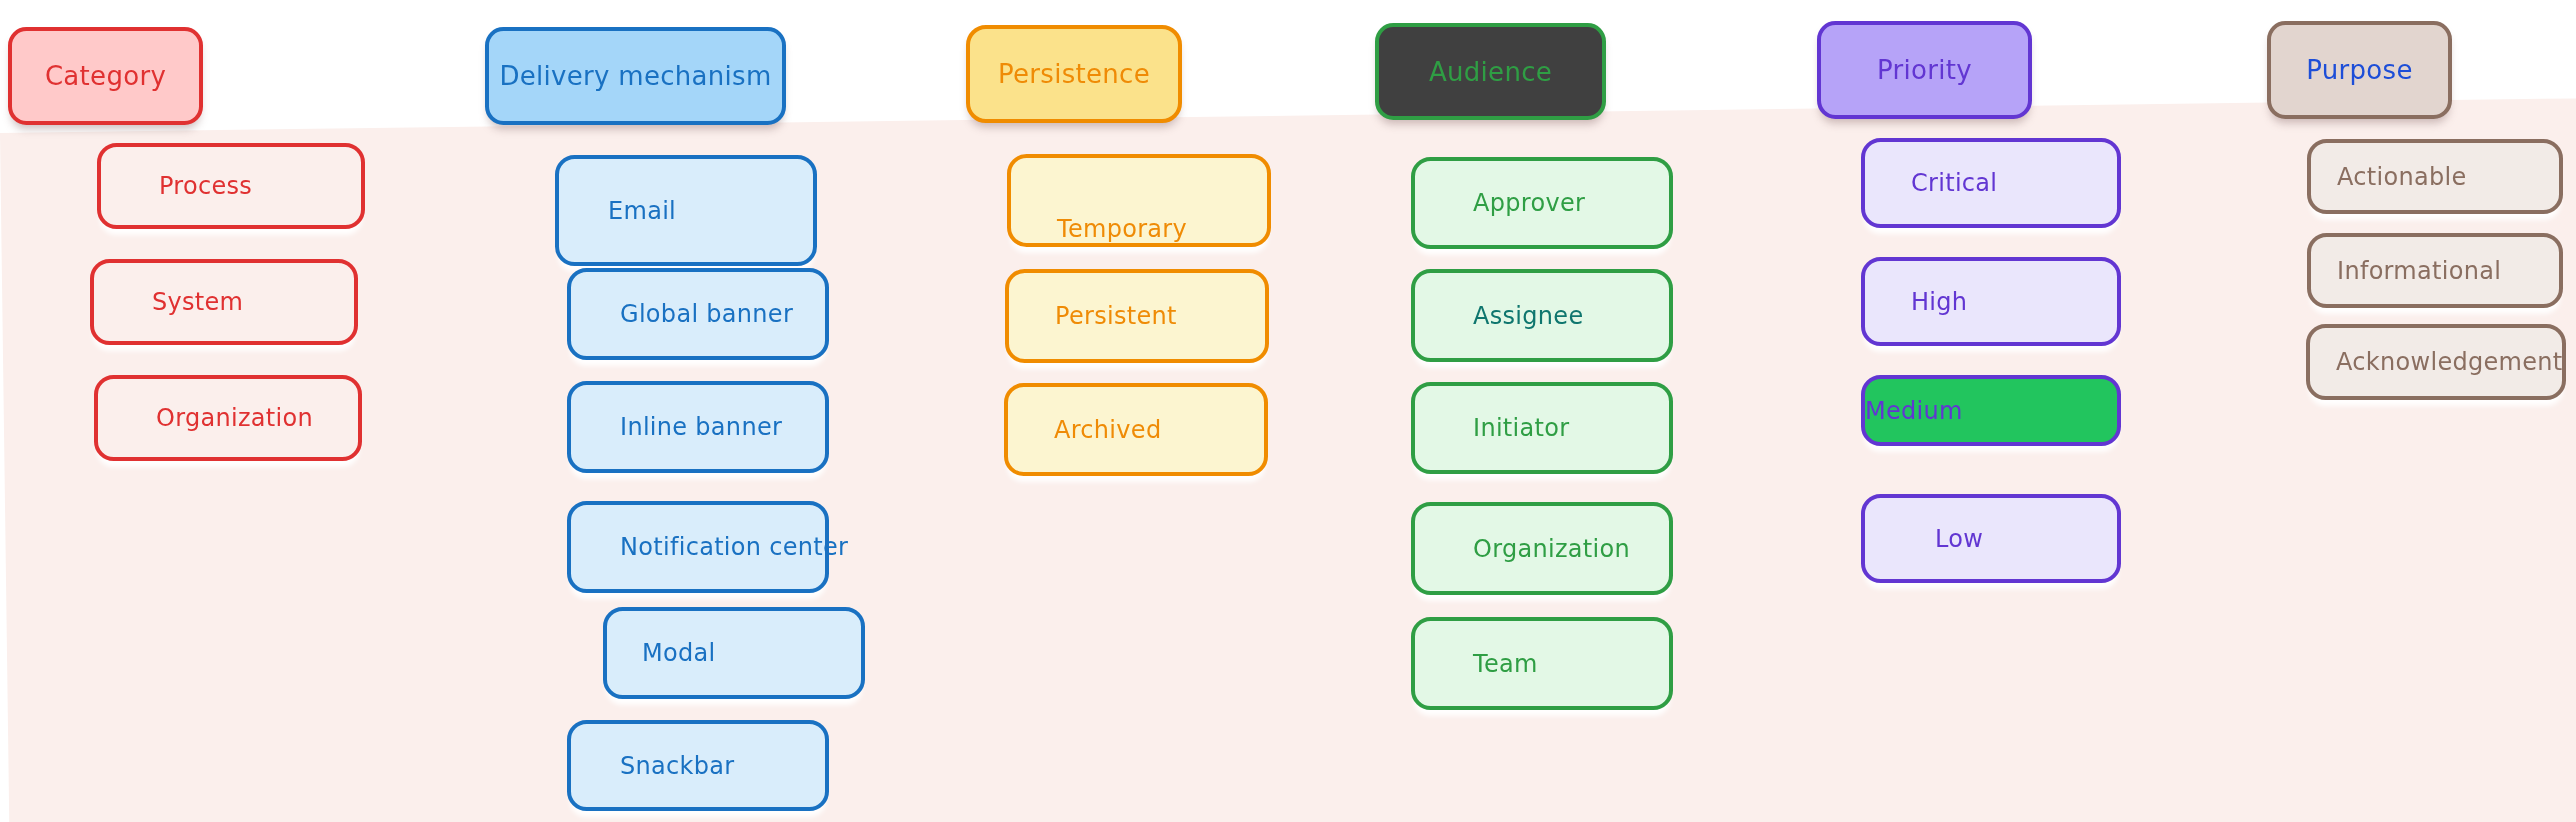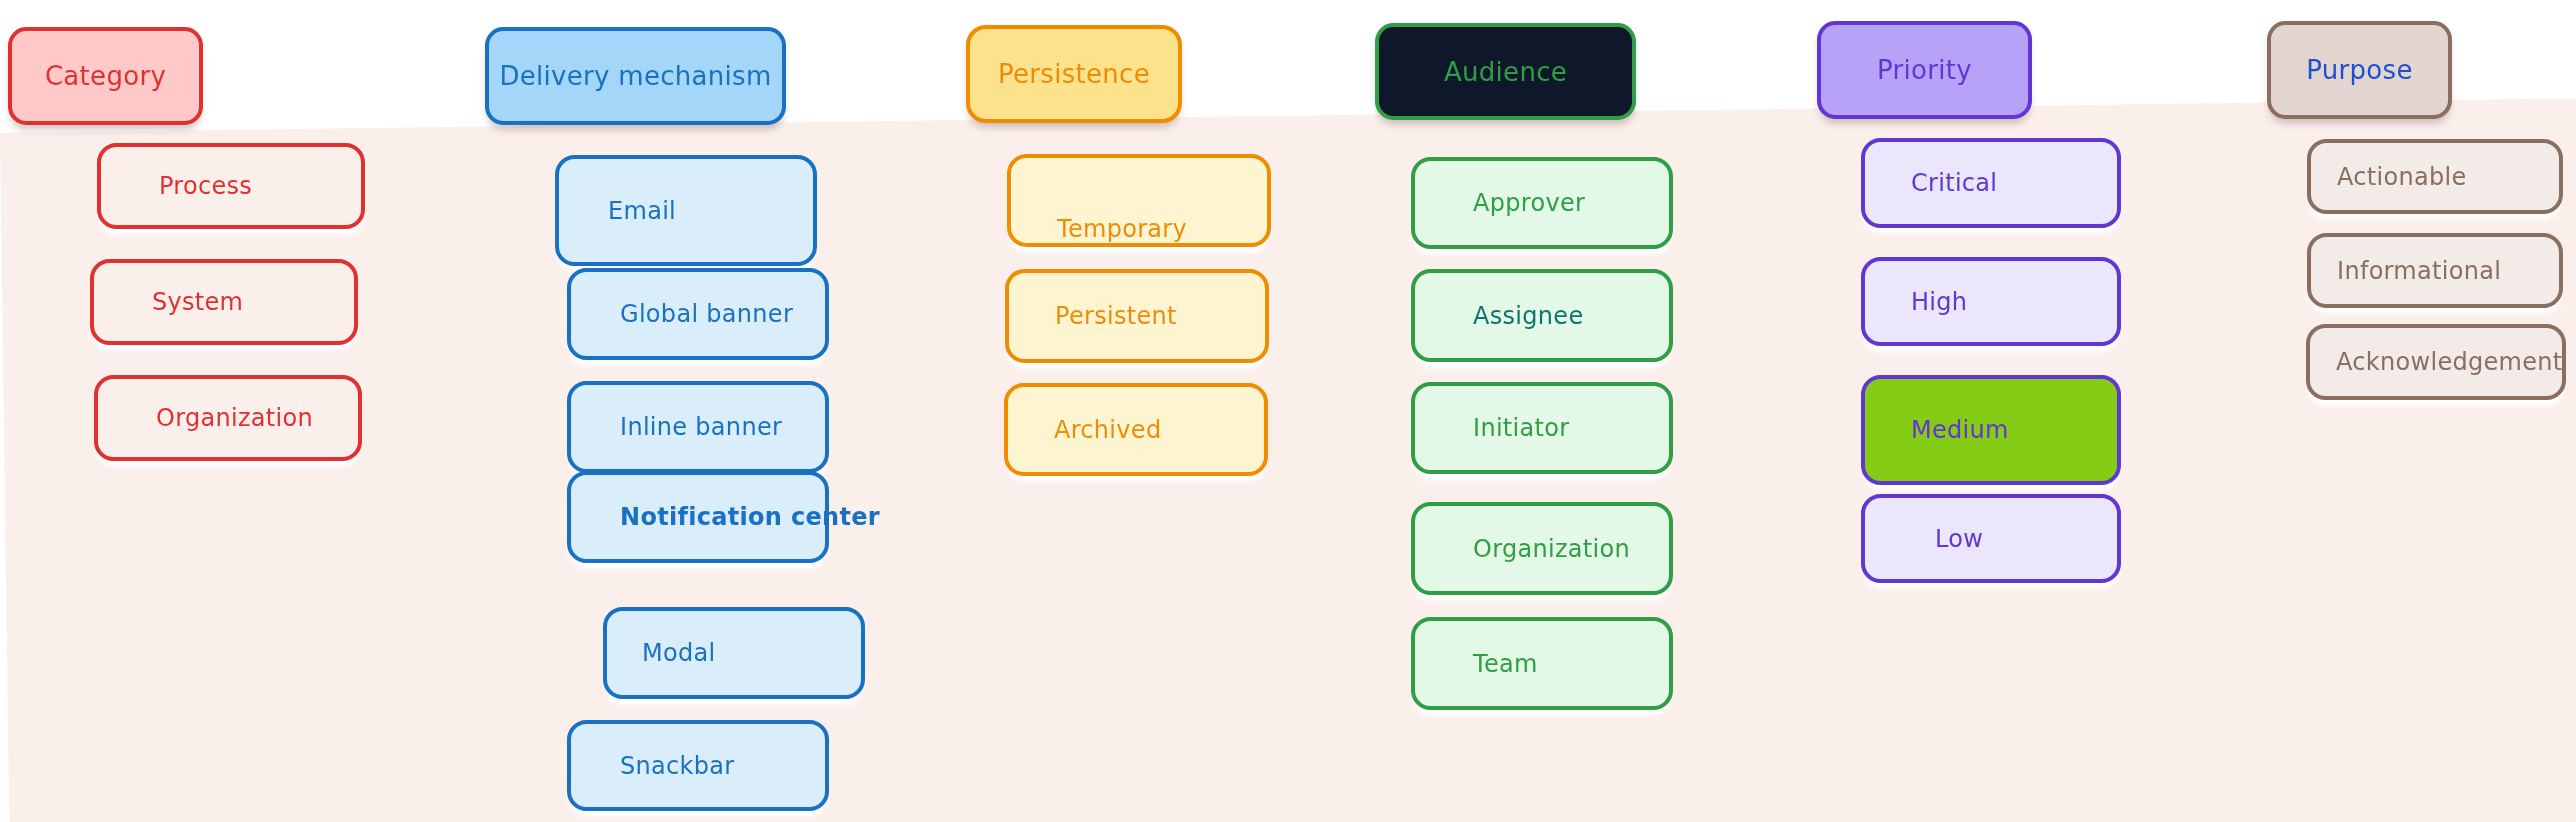--- a/index.html
+++ b/index.html
@@ -77,42 +77,42 @@
       </div>
       <div class="box item-box" style="left: 555px; top: 155px; width: 262px; height: 111px; border-color: rgb(25, 113, 194); background: rgb(217, 237, 251); color: rgb(25, 113, 194); padding-left: 49px;">
         <span class="lbl">Email</span>
       </div>
       <div class="box item-box" style="left: 567px; top: 268px; width: 262px; height: 92px; border-color: rgb(25, 113, 194); background: rgb(217, 237, 251); color: rgb(25, 113, 194); padding-left: 49px;">
         <span class="lbl">Global banner</span>
       </div>
       <div class="box item-box" style="left: 567px; top: 381px; width: 262px; height: 92px; border-color: rgb(25, 113, 194); background: rgb(217, 237, 251); color: rgb(25, 113, 194); padding-left: 49px;">
         <span class="lbl">Inline banner</span>
       </div>
-      <div class="box item-box" style="left: 567px; top: 471px; width: 262px; height: 92px; border-color: rgb(25, 113, 194); background: rgb(217, 237, 251); color: rgb(25, 113, 194); padding-left: 49px; font-weight: bold;">
+      <div class="box item-box" style="left: 567px; top: 501px; width: 262px; height: 92px; border-color: rgb(25, 113, 194); background: rgb(217, 237, 251); color: rgb(25, 113, 194); padding-left: 49px;">
         <span class="lbl">Notification center</span>
       </div>
       <div class="box item-box" style="left: 567px; top: 607px; width: 262px; height: 92px; border-color: rgb(25, 113, 194); background: rgb(217, 237, 251); color: rgb(25, 113, 194); padding-left: 35px; margin-left: 36px;">
         <span class="lbl">Modal</span>
       </div>
       <div class="box item-box" style="left: 567px; top: 720px; width: 262px; height: 91px; border-color: rgb(25, 113, 194); background: rgb(217, 237, 251); color: rgb(25, 113, 194); padding-left: 49px;">
         <span class="lbl">Snackbar</span>
       </div>
       <div class="box header-box" style="left: 966px; top: 25px; width: 216px; height: 98px; border-color: rgb(240, 140, 0); background: rgb(251, 226, 139); color: rgb(239, 139, 6); border-radius: 20px;">
         <span class="lbl">Persistence</span>
       </div>
       <div class="box item-box" style="left: 1007px; top: 154px; width: 264px; height: 93px; border-color: rgb(240, 140, 0); background: rgb(252, 245, 208); color: rgb(239, 139, 6); padding-left: 46px; align-items: flex-end;">
         <span class="lbl">Temporary</span>
       </div>
       <div class="box item-box" style="left: 1005px; top: 269px; width: 264px; height: 94px; border-color: rgb(240, 140, 0); background: rgb(252, 245, 208); color: rgb(239, 139, 6); padding-left: 46px;">
         <span class="lbl">Persistent</span>
       </div>
       <div class="box item-box" style="left: 1004px; top: 383px; width: 264px; height: 93px; border-color: rgb(240, 140, 0); background: rgb(252, 245, 208); color: rgb(239, 139, 6); padding-left: 46px;">
         <span class="lbl">Archived</span>
       </div>
-      <div class="box header-box" style="left: 1375px; top: 23px; width: 261px; height: 97px; border-color: rgb(47, 158, 68); background: #0f172a; color: rgb(47, 158, 68);">
+      <div class="box header-box" style="left: 1375px; top: 23px; width: 231px; height: 97px; border-color: rgb(47, 158, 68); background: #404040; color: rgb(47, 158, 68);">
         <span class="lbl">Audience</span>
       </div>
       <div class="box item-box" style="left: 1411px; top: 157px; width: 262px; height: 92px; border-color: rgb(47, 158, 68); background: rgb(227, 248, 230); color: rgb(47, 158, 68); padding-left: 58px;">
         <span class="lbl">Approver</span>
       </div>
       <div class="box item-box" style="left: 1411px; top: 269px; width: 262px; height: 93px; border-color: rgb(47, 158, 68); background: rgb(227, 248, 230); color: #0f766e; padding-left: 58px;">
         <span class="lbl">Assignee</span>
       </div>
       <div class="box item-box" style="left: 1411px; top: 382px; width: 262px; height: 92px; border-color: rgb(47, 158, 68); background: rgb(227, 248, 230); color: rgb(47, 158, 68); padding-left: 58px;">
         <span class="lbl">Initiator</span>
@@ -125,21 +125,21 @@
       </div>
       <div class="box header-box" style="left: 1817px; top: 21px; width: 215px; height: 98px; border-color: rgb(98, 54, 210); background: rgb(182, 163, 248); color: rgb(98, 54, 210);">
         <span class="lbl">Priority</span>
       </div>
       <div class="box item-box" style="left: 1861px; top: 138px; width: 260px; height: 90px; border-color: rgb(98, 54, 210); background: rgb(234, 230, 252); color: rgb(98, 54, 210); padding-left: 46px;">
         <span class="lbl">Critical</span>
       </div>
       <div class="box item-box" style="left: 1861px; top: 257px; width: 260px; height: 89px; border-color: rgb(98, 54, 210); background: rgb(234, 230, 252); color: rgb(98, 54, 210); padding-left: 46px;">
         <span class="lbl">High</span>
       </div>
-      <div class="box item-box" style="left: 1861px; top: 375px; width: 260px; height: 110px; border-color: rgb(98, 54, 210); background: #84cc16; color: rgb(98, 54, 210); padding-left: 46px;">
+      <div class="box item-box" style="left: 1861px; top: 375px; width: 260px; height: 71px; border-color: rgb(98, 54, 210); background: #22c55e; color: rgb(98, 54, 210); ">
         <span class="lbl">Medium</span>
       </div>
       <div class="box item-box" style="left: 1861px; top: 494px; width: 260px; height: 89px; border-color: rgb(98, 54, 210); background: rgb(234, 230, 252); color: rgb(98, 54, 210); padding-left: 70px;">
         <span class="lbl">Low</span>
       </div>
       <div class="box header-box" style="left: 2267px; top: 21px; width: 185px; height: 98px; border-color: rgb(138, 110, 96); background: rgb(226, 213, 207); color: #1d4ed8;">
         <span class="lbl">Purpose</span>
       </div>
       <div class="box item-box" style="left: 2307px; top: 139px; width: 256px; height: 75px; border-color: rgb(138, 110, 96); background: rgb(242, 235, 231); color: rgb(138, 110, 96); padding-left: 26px;">
         <span class="lbl">Actionable</span>

